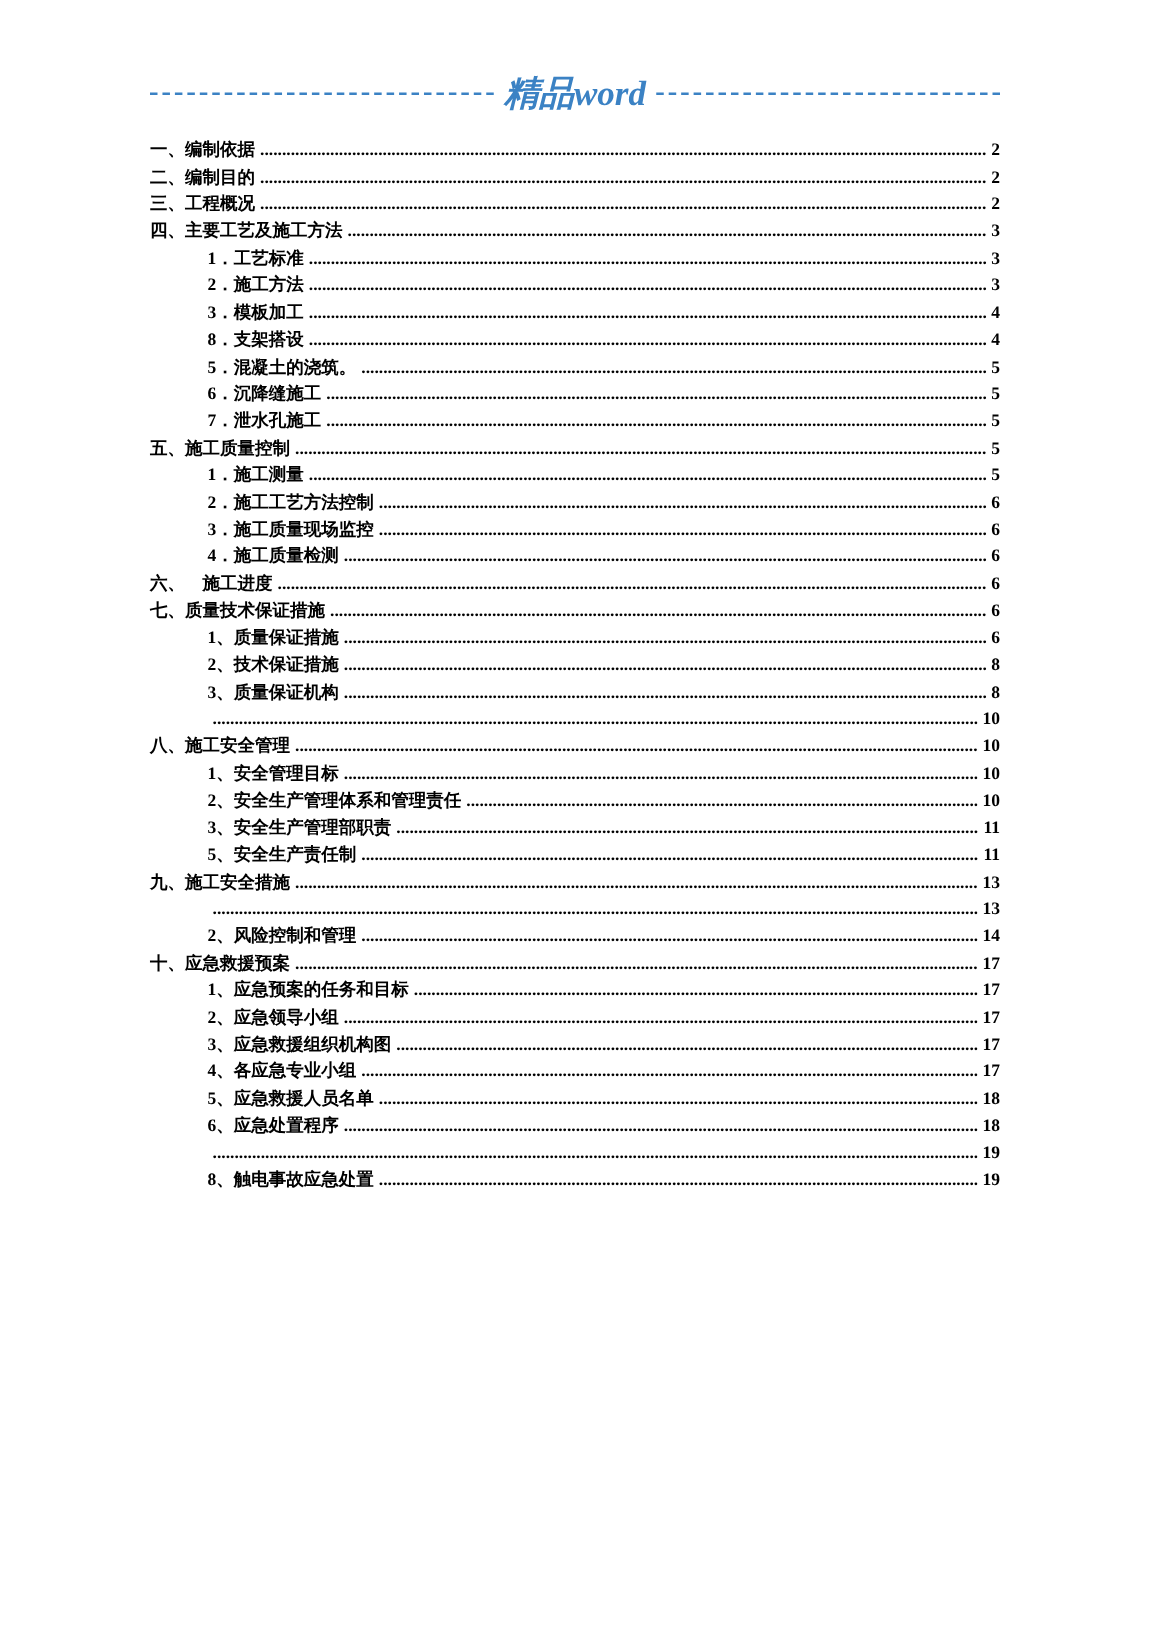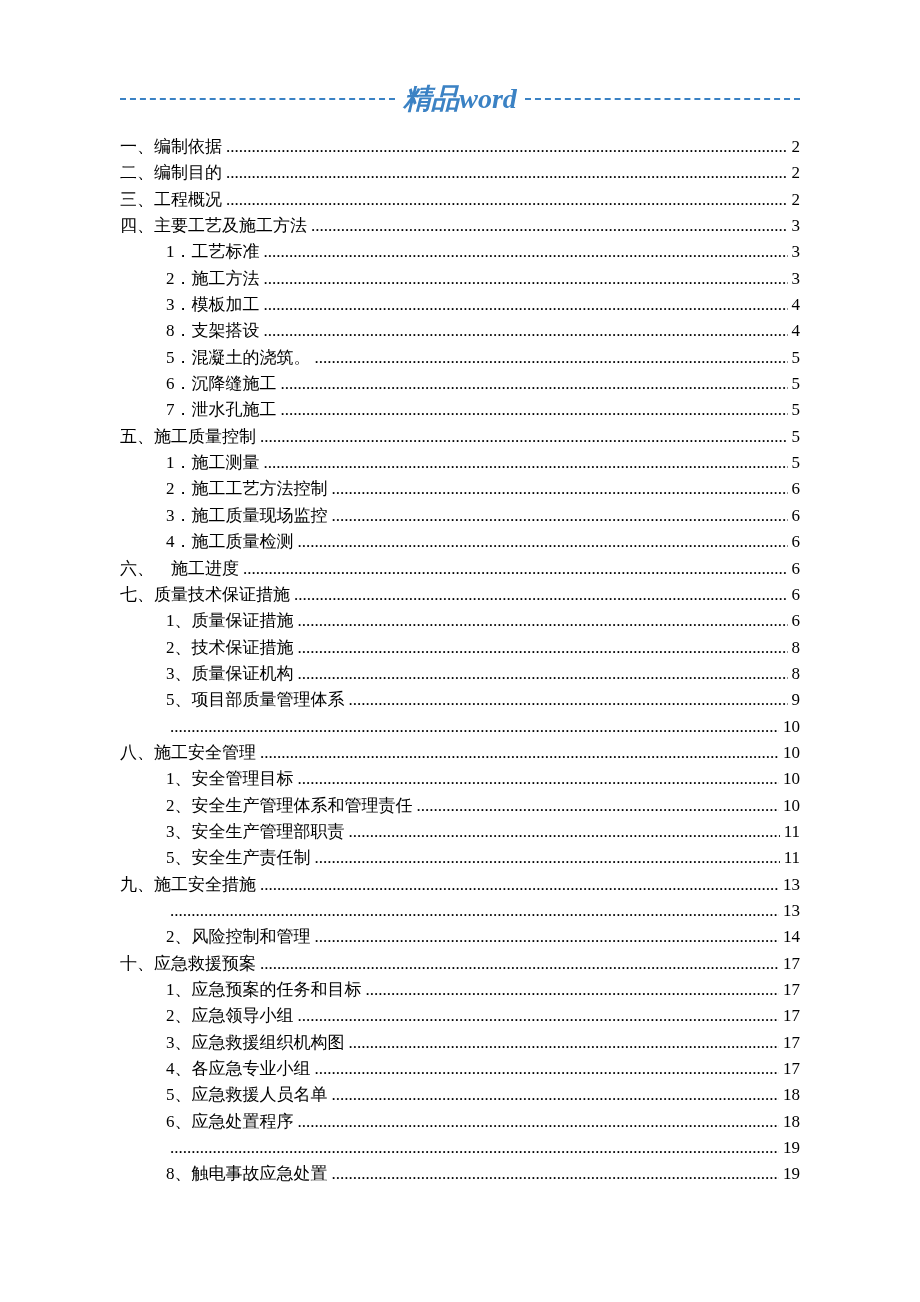--- a/index.html
+++ b/index.html
@@ -7,21 +7,20 @@
     padding: 0;
     background: #fff;
     font-family: "SimSun", "宋体", serif;
     color: #000;
     width: 920px;
   }
   .page {
     width: 920px;
     padding: 60px 120px 60px 120px;
     box-sizing: border-box;
-    margin-top: 24px;
   }
   .header-banner {
     display: flex;
     align-items: center;
     justify-content: center;
     margin-bottom: 20px;
     position: relative;
     height: 30px;
   }
   .dash-line {
@@ -43,22 +42,23 @@
     font-style: italic;
   }
   .title {
     text-align: center;
     font-size: 28px;
     font-weight: bold;
     letter-spacing: 18px;
     margin: 6px 0 20px 0;
   }
   .toc {
-    font-size: 17px;
+    font-size: 14px;
     line-height: 1.55;
+    font-weight: bold;
   }
   .toc-row {
     display: flex;
     align-items: baseline;
     white-space: nowrap;
   }
   .toc-row.level-1 {
     padding-left: 0;
   }
   .toc-row.level-2 {
@@ -196,25 +196,20 @@
         <span class="toc-label">2、技术保证措施</span>
         <span class="toc-dots"></span>
         <span class="toc-page">8</span>
       </div>
       <div class="toc-row level-2">
         <span class="toc-label">3、质量保证机构</span>
         <span class="toc-dots"></span>
         <span class="toc-page">8</span>
       </div>
       <div class="toc-row level-2">
-        <span class="toc-label">5、项目部质量管理体系</span>
-        <span class="toc-dots"></span>
-        <span class="toc-page">9</span>
-      </div>
-      <div class="toc-row level-2">
         <span class="toc-dots"></span>
         <span class="toc-page">10</span>
       </div>
       <div class="toc-row level-1">
         <span class="toc-label">八、施工安全管理</span>
         <span class="toc-dots"></span>
         <span class="toc-page">10</span>
       </div>
       <div class="toc-row level-2">
         <span class="toc-label">1、安全管理目标</span>

